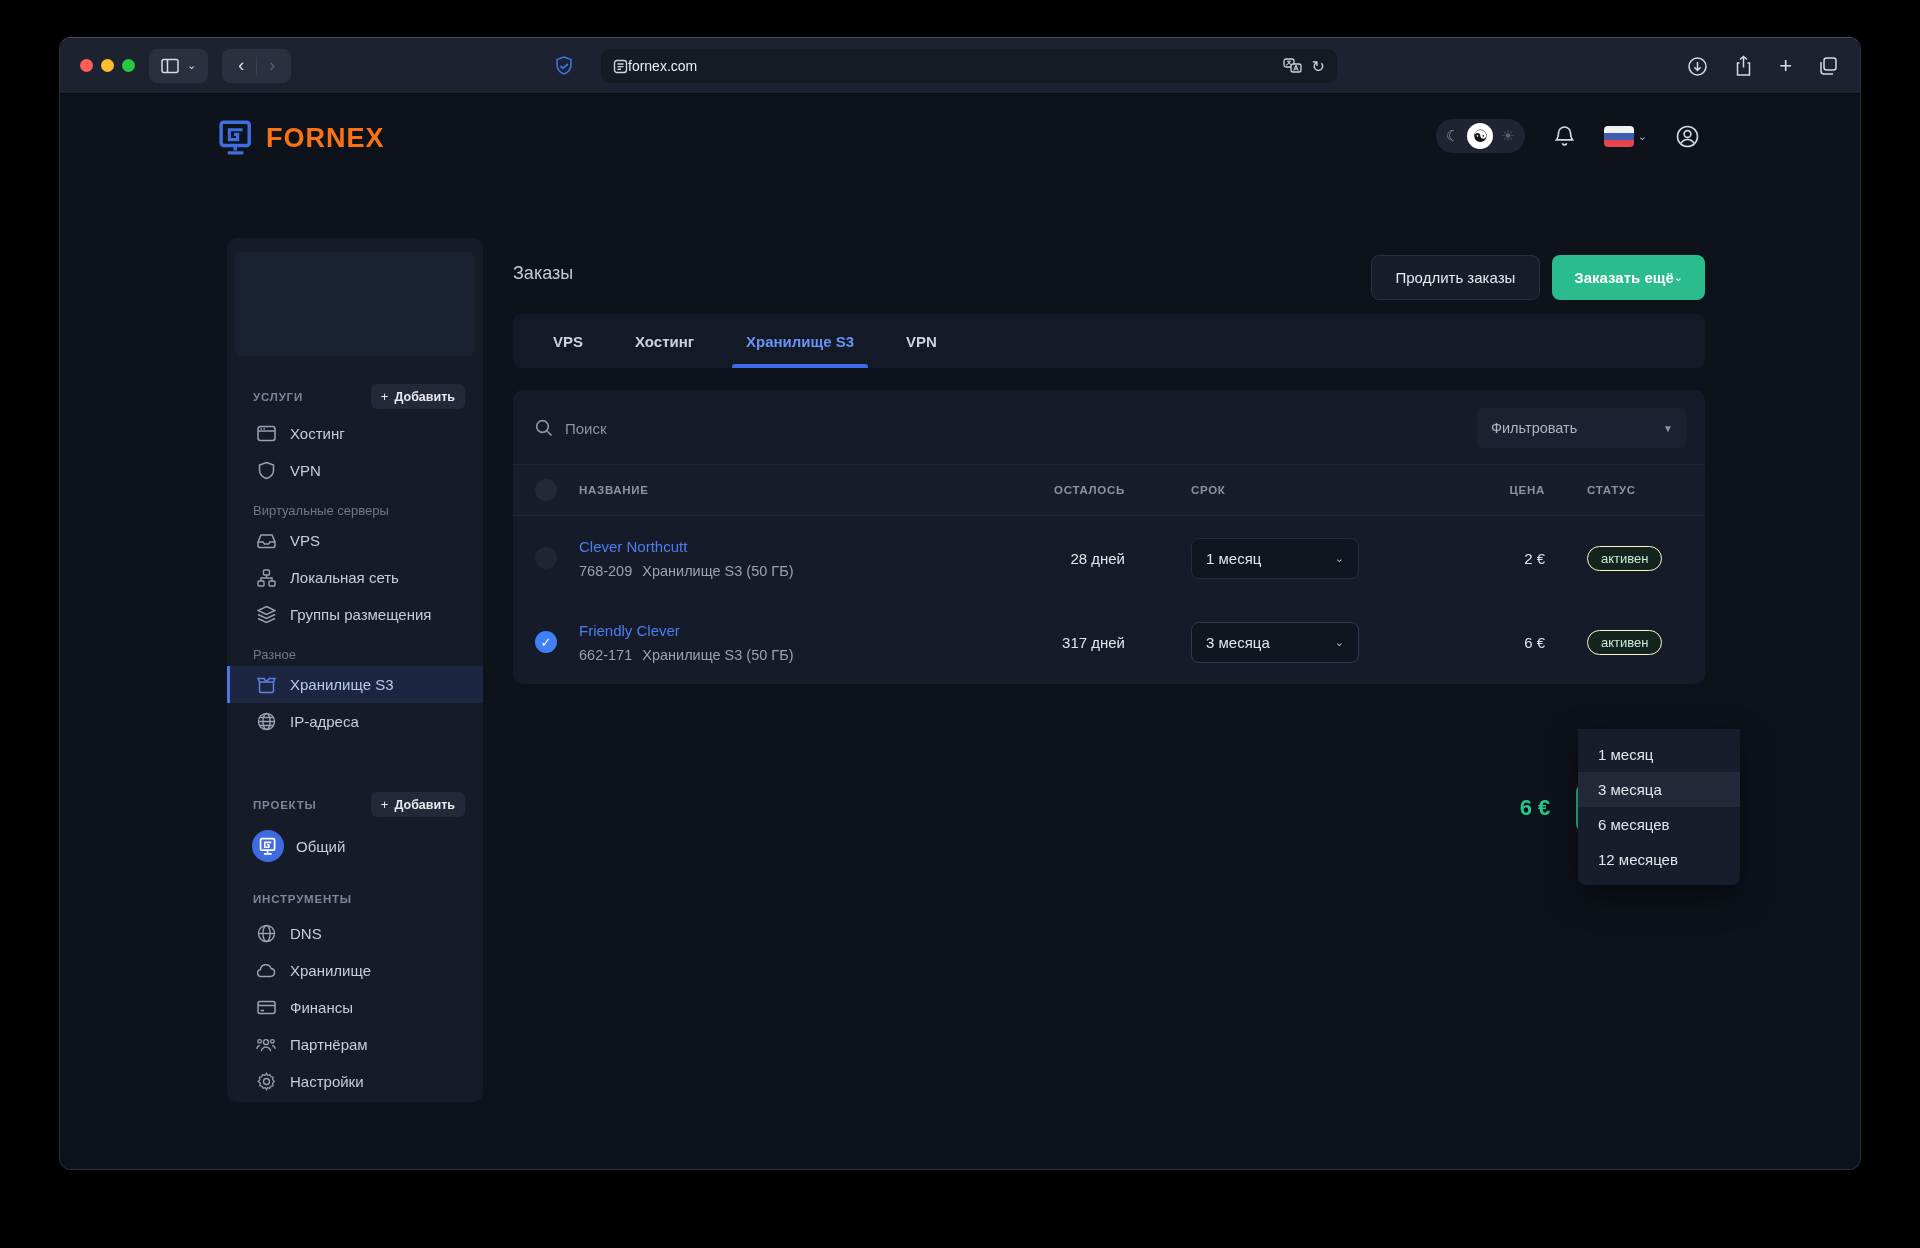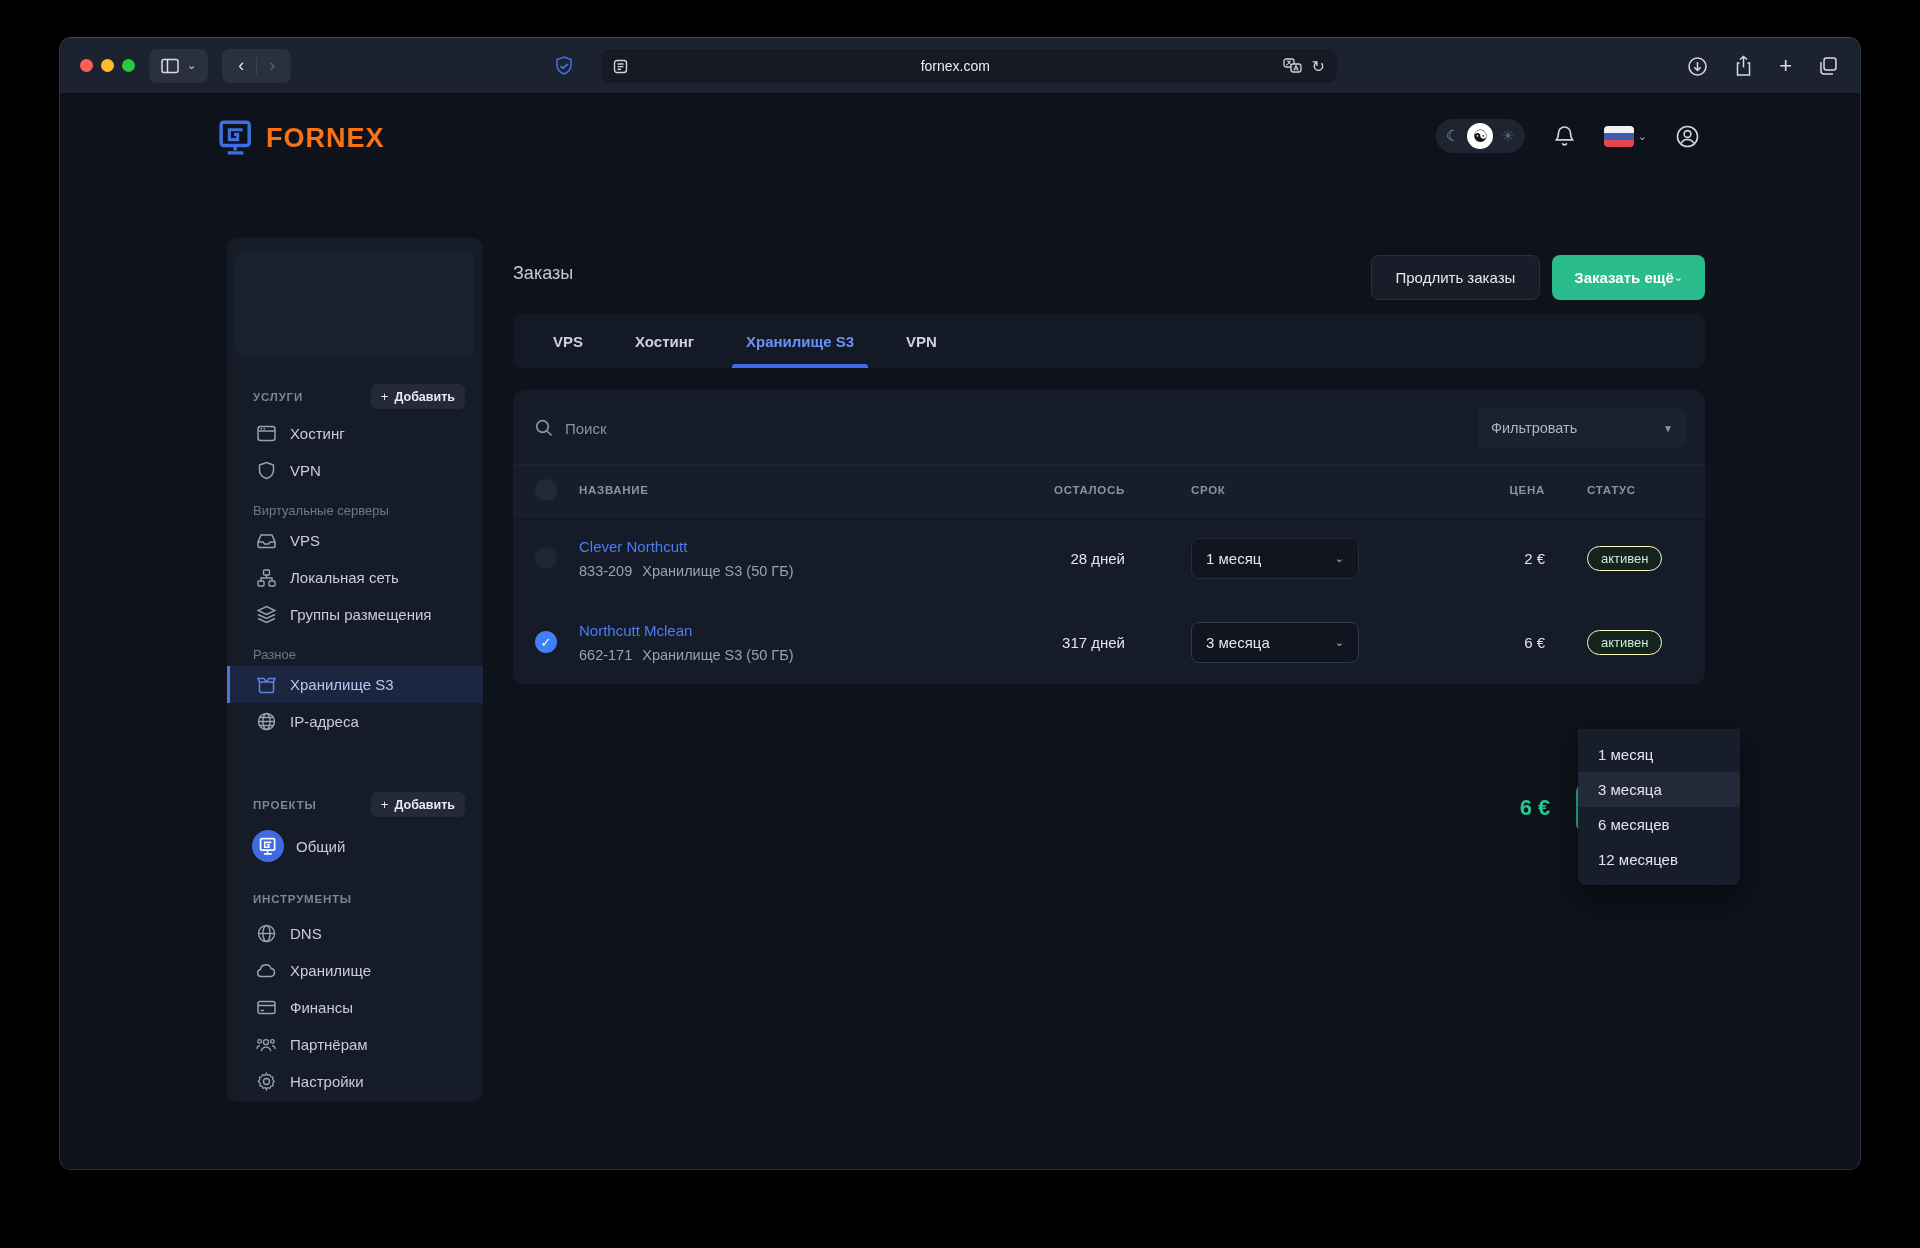--- a/index.html
+++ b/index.html
@@ -18,21 +18,21 @@
     height:34px; padding:0 12px; margin-left:14px; color:#d6dae3; }
   .navgroup{ display:flex; align-items:center; gap:4px; background:#2a3040; border-radius:8px;
     height:34px; padding:0 8px; margin-left:14px; }
   .nav-arrow{ font-size:18px; color:#e3e6ec; padding:0 8px; }
   .nav-arrow.dim{ color:#5b6170; }
   .nav-sep{ width:1px; height:18px; background:#3a4152; }
   .ext-icon{ margin-left:262px; color:#3f6fe0; display:flex; }
   .urlbar{ position:absolute; left:541px; top:11px; width:736px; height:34px; background:#151a24;
     border-radius:9px; display:flex; align-items:center; color:#eceef3; }
   .urlbar .reader{ margin-left:12px; color:#cfd3db; display:flex; }
-  .url-text{ flex:1; text-align:center; font-size:14px; }
+  .url-text{ flex:1; font-size:14px; }
   .url-right{ display:flex; align-items:center; gap:10px; margin-right:12px; color:#cfd3db; }
   .chrome-right{ position:absolute; right:22px; top:0; height:56px; display:flex; align-items:center; gap:26px; color:#d6dae3; }
 
   
   .page{ position:absolute; top:57px; left:0; right:0; bottom:0; background:#0e121b; }
   .brand{ position:absolute; left:156px; top:24px; display:flex; align-items:center; gap:10px; }
   .brand-name{ color:#f97316; font-size:27px; font-weight:bold; letter-spacing:1px; }
   .hdr-right{ position:absolute; right:160px; top:24px; display:flex; align-items:center; gap:28px; }
   .theme-pill{ display:flex; align-items:center; gap:8px; background:#1f2433; border-radius:999px; padding:4px 10px; }
   .theme-moon{ color:#8b93a7; font-size:15px; }
@@ -466,39 +466,39 @@
           <div class="col-price">ЦЕНА</div>
           <div class="col-status">СТАТУС</div>
         </div>
 
         <div class="row">
           <div class="col-check">
               <div class="cb"></div>
             </div>
           <div class="col-name">
             <div class="name-link">Clever Northcutt</div>
-            <div class="name-sub"><span class="sub-id">833-209</span><span>Хранилище S3 (50 ГБ)</span></div>
+            <div class="name-sub"><span class="sub-id">768-209</span><span>Хранилище S3 (50 ГБ)</span></div>
           </div>
           <div class="col-left days">28 дней</div>
           <div class="col-term">
             <div class="select">
               <span>1 месяц</span>
                 <span class="chev">⌄</span>
             </div>
           </div>
           <div class="col-price price">2 €</div>
           <div class="col-status"><span class="badge">активен</span></div>
         </div>
 
         <div class="row">
           <div class="col-check">
               <div class="cb checked">✓</div>
             </div>
           <div class="col-name">
-            <div class="name-link">Northcutt Mclean</div>
+            <div class="name-link">Friendly Clever</div>
             <div class="name-sub"><span class="sub-id">662-171</span><span>Хранилище S3 (50 ГБ)</span></div>
           </div>
           <div class="col-left days">317 дней</div>
           <div class="col-term">
             <div class="select open">
               <span>3 месяца</span>
                 <span class="chev">⌄</span>
             </div>
           </div>
           <div class="col-price price">6 €</div>

